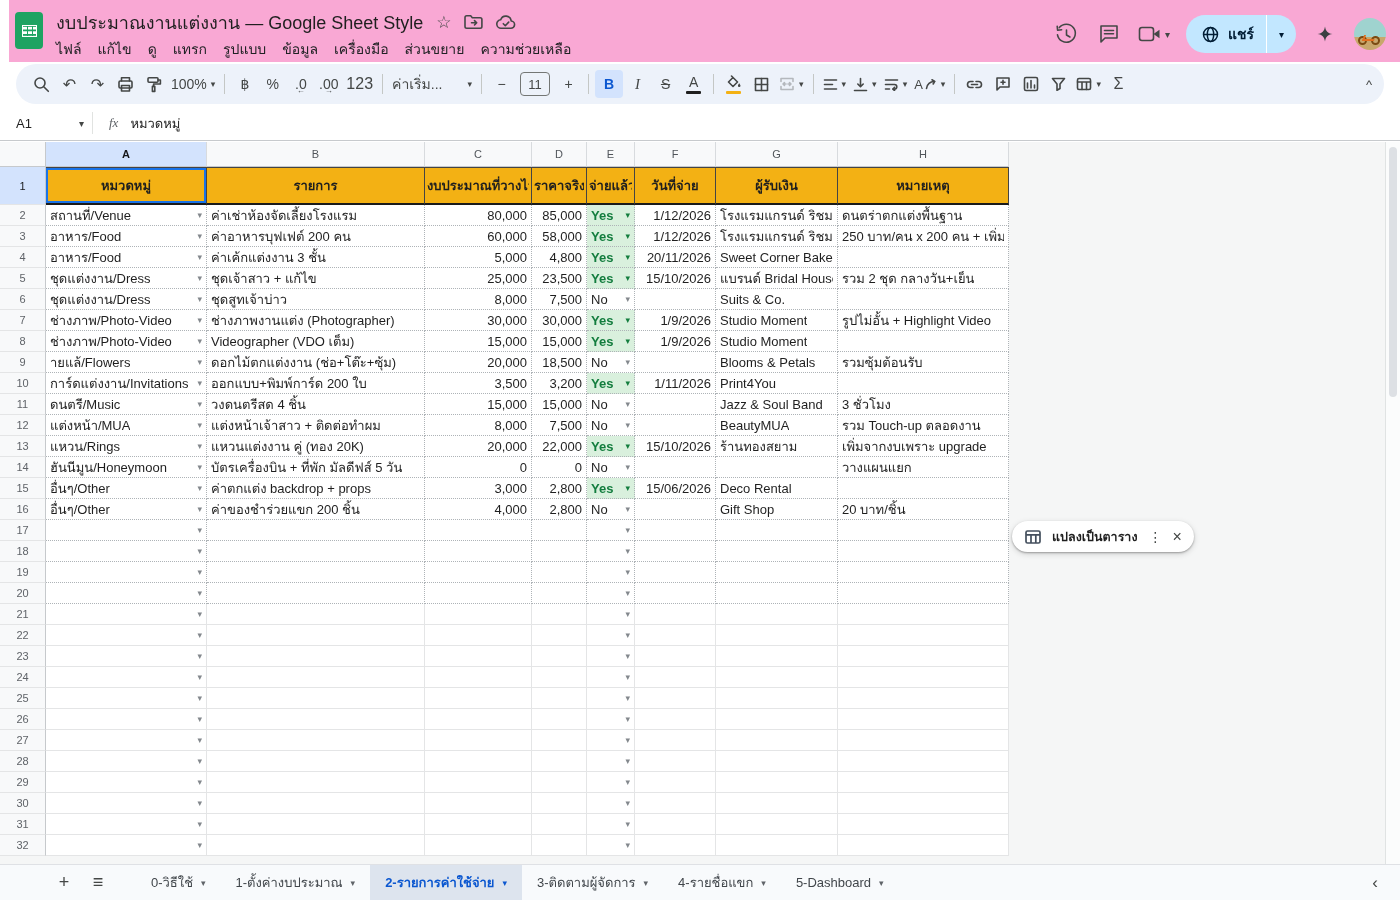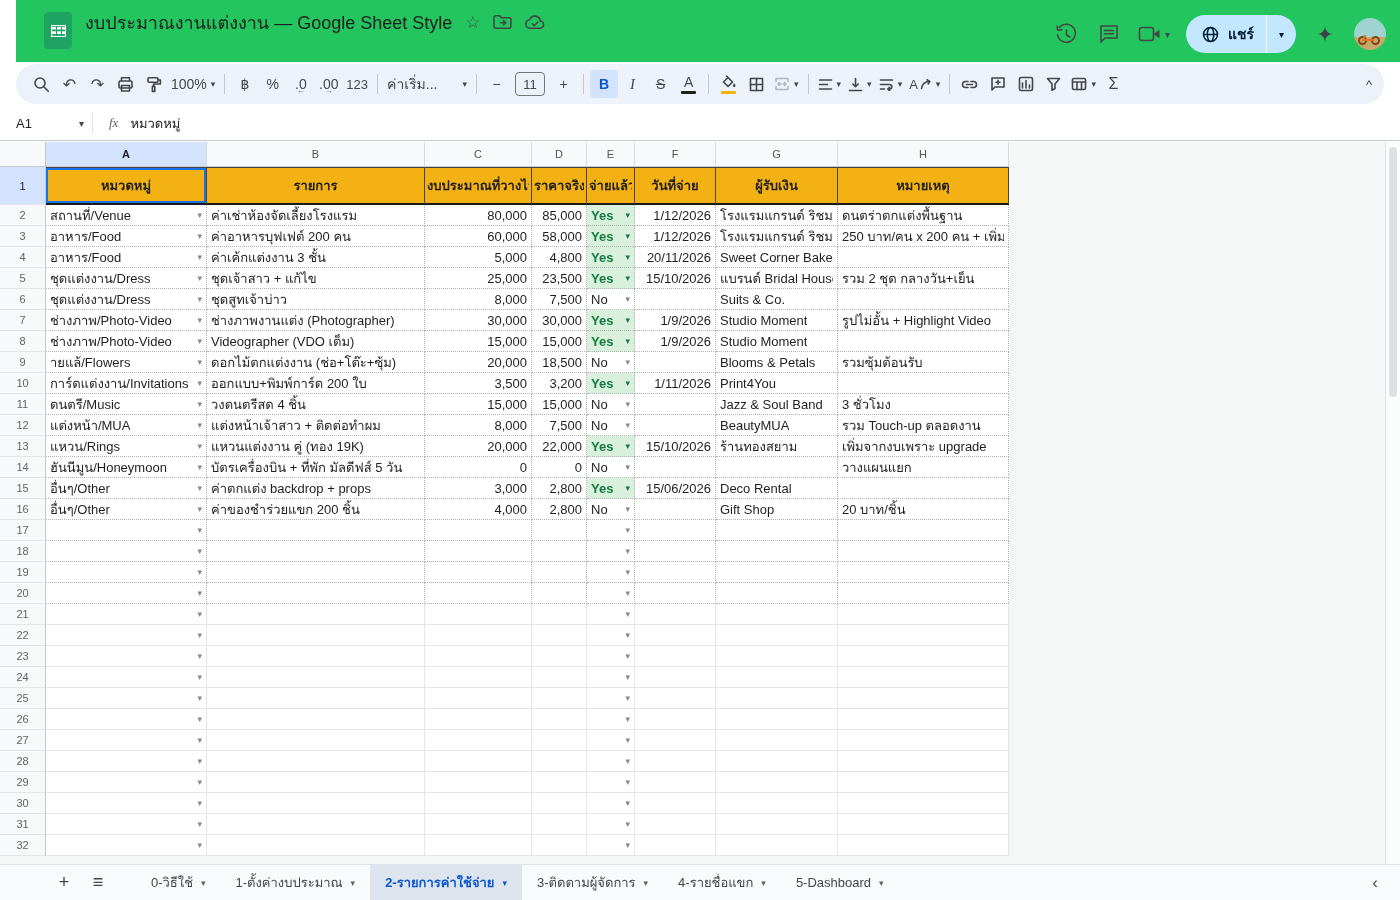--- a/index.html
+++ b/index.html
@@ -3,21 +3,21 @@
 <meta charset="utf-8">
 <style>
   *{box-sizing:border-box}
   html,body{margin:0;padding:0}
   body{width:1400px;height:900px;overflow:hidden;background:#fff;color:#1f1f1f;
        font-family:"Liberation Sans","DejaVu Sans",sans-serif;position:relative}
   svg{display:block}
   .ic{stroke:#444746;fill:none;stroke-width:1.6;stroke-linecap:round;stroke-linejoin:round}
 
   
-  .titlebar{position:absolute;top:0;left:16px;right:0;height:62px;display:flex;align-items:flex-start;padding:9px 14px 0 28px;background:#22c55e}
+  .titlebar{position:absolute;top:0;left:9px;right:0;height:62px;display:flex;align-items:flex-start;padding:9px 14px 0 6px;background:#f9a8d4}
   .logo{width:28px;height:37px;border-radius:4px;background:#1ea362;margin-top:3px;display:flex;align-items:center;justify-content:center;flex:none}
   .logo-grid{width:15px;height:12px;background:#fff;
     background-image:linear-gradient(#1ea362 1.5px,transparent 1.5px),linear-gradient(90deg,#1ea362 1.5px,transparent 1.5px);
     background-size:5px 4.5px;background-position:-1px -1px;border:1.5px solid #fff}
   .title-block{margin-left:13px;flex:1;min-width:0}
   .title-row{display:flex;align-items:center;gap:13px;height:26px}
   .doc-title{font-size:18px;color:#1f1f1f;white-space:nowrap}
   .t-ic{color:#444746;font-size:17px;line-height:1}
   .menubar{display:flex;margin-top:1px;margin-left:-8px}
   .menu-item{font-size:14px;color:#202124;padding:2px 8px;border-radius:6px;cursor:default;white-space:nowrap}
@@ -117,20 +117,31 @@
             <path class="ic" d="M7.5 8.8h5M10.5 6.6l2.2 2.2-2.2 2.2"></path>
           </svg>
       </span>
       <span class="t-ic">
         <svg width="20" height="15" viewBox="0 0 20 15">
             <path class="ic" d="M5.3 13.2a4.2 4.2 0 0 1-.6-8.4 5.4 5.4 0 0 1 10.5 1.2 3.6 3.6 0 0 1-.5 7.2z"></path>
             <path class="ic" d="M7.3 8.7l2 2 3.4-3.6"></path>
           </svg>
       </span>
     </div>
+    <nav class="menubar">
+        <span class="menu-item">ไฟล์</span>
+        <span class="menu-item">แก้ไข</span>
+        <span class="menu-item">ดู</span>
+        <span class="menu-item">แทรก</span>
+        <span class="menu-item">รูปแบบ</span>
+        <span class="menu-item">ข้อมูล</span>
+        <span class="menu-item">เครื่องมือ</span>
+        <span class="menu-item">ส่วนขยาย</span>
+        <span class="menu-item">ความช่วยเหลือ</span>
+      </nav>
   </div>
   <div class="top-actions">
     <span class="act">
       <svg width="23" height="23" viewBox="0 0 23 23">
           <path class="ic" d="M4.3 4.6a9 9 0 1 1-1.8 7.2"></path>
           <path class="ic" d="M2.2 3.2l.4 4 4-.4"></path>
           <path class="ic" d="M11.5 7v5l3.4 2"></path>
         </svg>
     </span>
     <span class="act">
@@ -203,21 +214,21 @@
   <span class="tb">฿</span>
   <span class="tb">%</span>
   <span class="tb">
       <span>.0</span>
       <span class="dec-arrow">←</span>
     </span>
   <span class="tb">
       <span>.00</span>
       <span class="dec-arrow">→</span>
     </span>
-  <span class="tb" style="font-size:13px">123</span>
+  <span class="tb" style="font-size:16px">123</span>
   <span class="sep"></span>
   <span class="tb" style="width:86px;justify-content:space-between">
       <span>ค่าเริ่ม...</span>
       <span class="dd2">▾</span>
     </span>
   <span class="sep"></span>
   <span class="tb">−</span>
   <span class="fs-box">11</span>
   <span class="tb">+</span>
   <span class="sep"></span>
@@ -664,21 +675,21 @@
           <span class="t">รวม Touch-up ตลอดงาน</span>
         </div>
       </div>
       <div class="row" style="height:21px">
         <div class="gut" style="height:21px">13</div>
         <div class="cell" style="width:161px">
           <span class="t">แหวน/Rings</span>
           <span class="dd">▾</span>
         </div>
         <div class="cell" style="width:218px">
-          <span class="t">แหวนแต่งงาน คู่ (ทอง 19K)</span>
+          <span class="t">แหวนแต่งงาน คู่ (ทอง 20K)</span>
         </div>
         <div class="cell num" style="width:107px">
           <span class="t">20,000</span>
         </div>
         <div class="cell num" style="width:55px">
           <span class="t">22,000</span>
         </div>
         <div class="cell yes" style="width:48px">
           <span class="t">Yes</span>
           <span class="dd">▾</span>
@@ -1025,20 +1036,29 @@
           <span class="dd">▾</span>
         </div>
         <div class="cell num" style="width:81px"></div>
         <div class="cell" style="width:122px"></div>
         <div class="cell" style="width:171px"></div>
       </div>
     </div>
   <div class="vscroll">
       <div class="thumb"></div>
     </div>
+  <div class="popup">
+    <svg width="16" height="14" viewBox="0 0 16 14">
+        <rect x="1" y="1" width="14" height="12" rx="1.5" stroke="#444f5d" fill="none" stroke-width="1.7"></rect>
+        <path d="M1 4.8h14M6 4.8V13M10.8 4.8V13" stroke="#444f5d" stroke-width="1.7"></path>
+      </svg>
+    <span class="plabel">แปลงเป็นตาราง</span>
+    <span class="pmore">⋮</span>
+    <span class="pclose">×</span>
+  </div>
 </div>
 
 <div class="tabbar">
   <span class="tbtn">+</span>
   <span class="tbtn">≡</span>
   <div class="tabs">
       <span class="tab">
         <span>0-วิธีใช้</span>
         <span class="dd">▾</span>
       </span>

